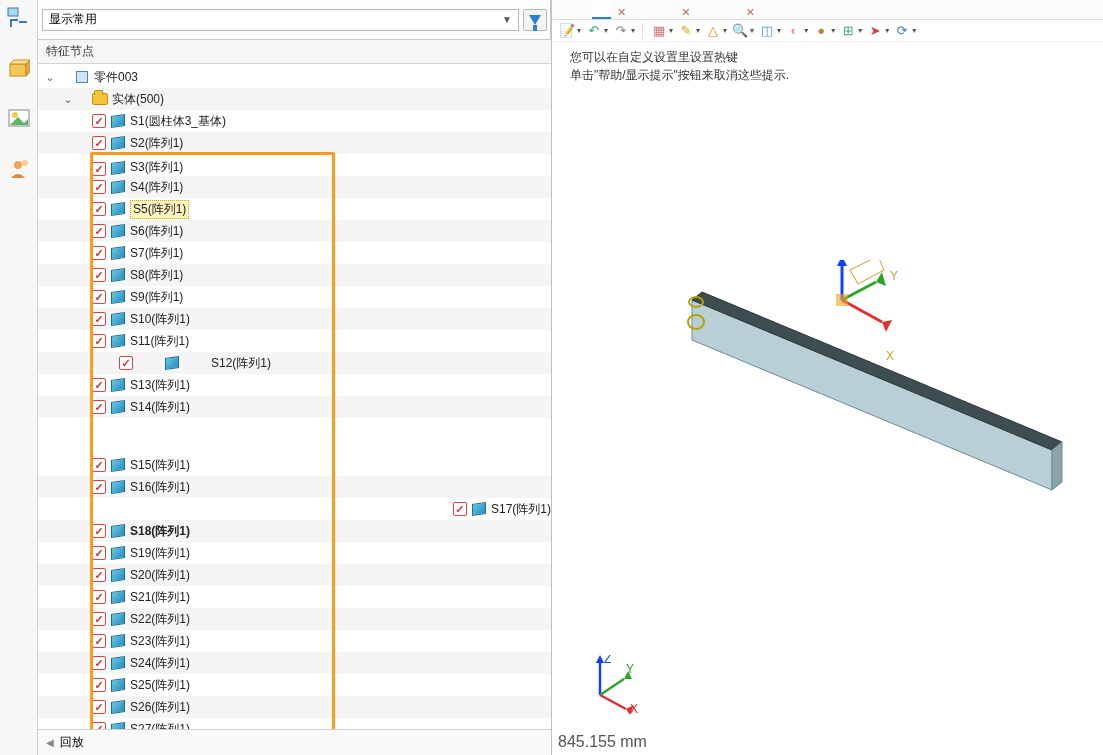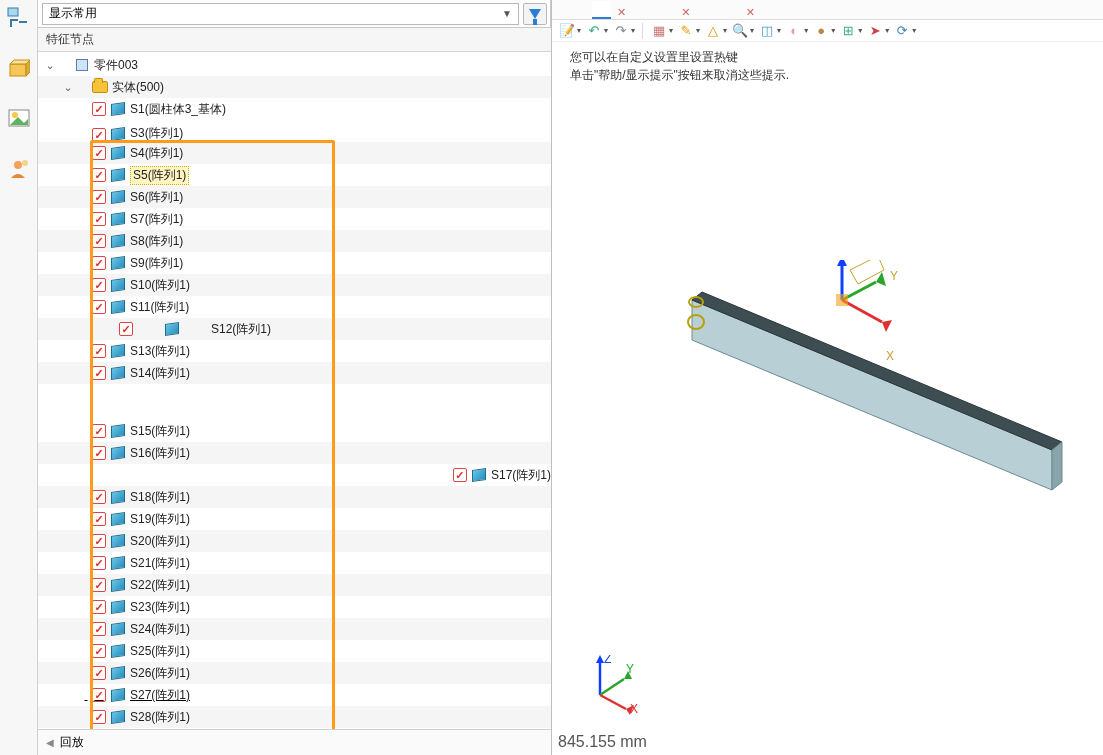--- a/index.html
+++ b/index.html
@@ -11,21 +11,21 @@
     display: flex; flex-direction: column; align-items: center; padding-top: 6px; gap: 24px;
   }
   .left-iconbar .ico { width: 26px; height: 26px; display:flex; align-items:center; justify-content:center; cursor:pointer; }
 
   .panel-area {
     position: absolute; left: 38px; top: 0; width: 514px; height: 755px;
     background:#fff; border-right:1px solid #bfbfbf; display:flex; flex-direction:column;
   }
 
   .filter-row {
-    height: 28px; display:flex; align-items:center; border:1px solid #c8c8c8; border-top:none; border-left:none;
+    height: 40px; display:flex; align-items:center; border:1px solid #c8c8c8; border-top:none; border-left:none;
     background:#fdfdfd;
   }
   .filter-row .combo {
     flex:1; height:22px; margin:0 4px; border:1px solid #b8b8b8; background:#fff;
     display:flex; align-items:center; justify-content:space-between; padding:0 6px; font-size:12px;
     cursor:pointer;
   }
   .filter-row .combo .dd { color:#555; font-size:10px; }
   .filter-row .fbtn {
     width:24px; height:22px; margin-right:3px; border:1px solid #b8b8b8; background:#f4f4f4;
@@ -171,20 +171,28 @@
           <span class="lbl">实体(500)</span>
         </div>
         <div class="row" style="padding-left: 42px;">
           <span class="exp">&nbsp;</span>
           <span class="chk"></span>
           <span class="icon">
             <span class="cube"></span>
           </span>
           <span class="lbl">S1(圆柱体3_基体)</span>
         </div>
+        <div class="row alt" style="padding-left: 42px;">
+          <span class="exp">&nbsp;</span>
+          <span class="chk"></span>
+          <span class="icon">
+            <span class="cube"></span>
+          </span>
+          <span class="lbl">S2(阵列1)</span>
+        </div>
         <div class="row" style="padding-left: 42px; align-items: flex-end;">
           <span class="exp">&nbsp;</span>
           <span class="chk"></span>
           <span class="icon">
             <span class="cube"></span>
           </span>
           <span class="lbl">S3(阵列1)</span>
         </div>
         <div class="row alt" style="padding-left: 42px;">
           <span class="exp">&nbsp;</span>
@@ -291,21 +299,21 @@
           <span class="lbl">S16(阵列1)</span>
         </div>
         <div class="row" style="padding-left: 42px; justify-content: flex-end;">
           <span class="exp">&nbsp;</span>
           <span class="chk"></span>
           <span class="icon">
             <span class="cube"></span>
           </span>
           <span class="lbl">S17(阵列1)</span>
         </div>
-        <div class="row alt" style="padding-left: 42px;">
+        <div class="row alt" style="padding-left: 42px; font-weight: bold;">
           <span class="exp">&nbsp;</span>
           <span class="chk"></span>
           <span class="icon">
             <span class="cube"></span>
           </span>
           <span class="lbl">S18(阵列1)</span>
         </div>
         <div class="row" style="padding-left: 42px;">
           <span class="exp">&nbsp;</span>
           <span class="chk"></span>

